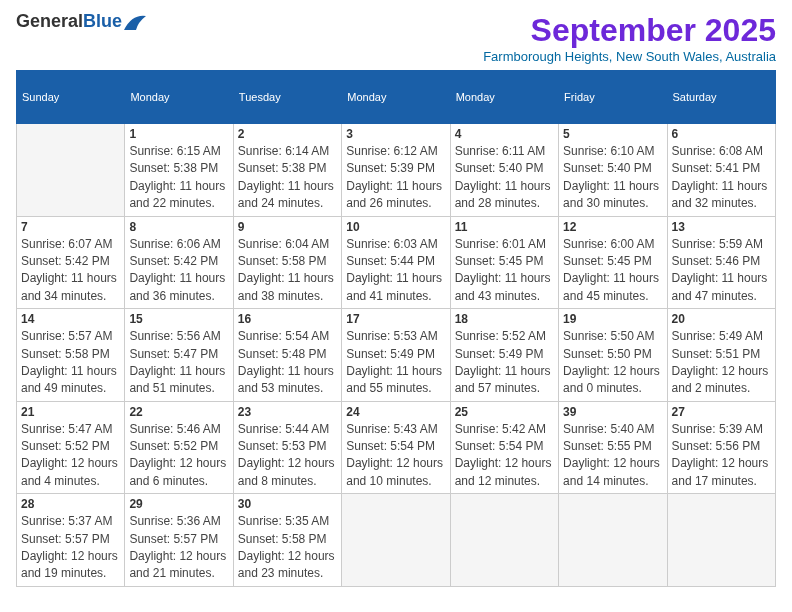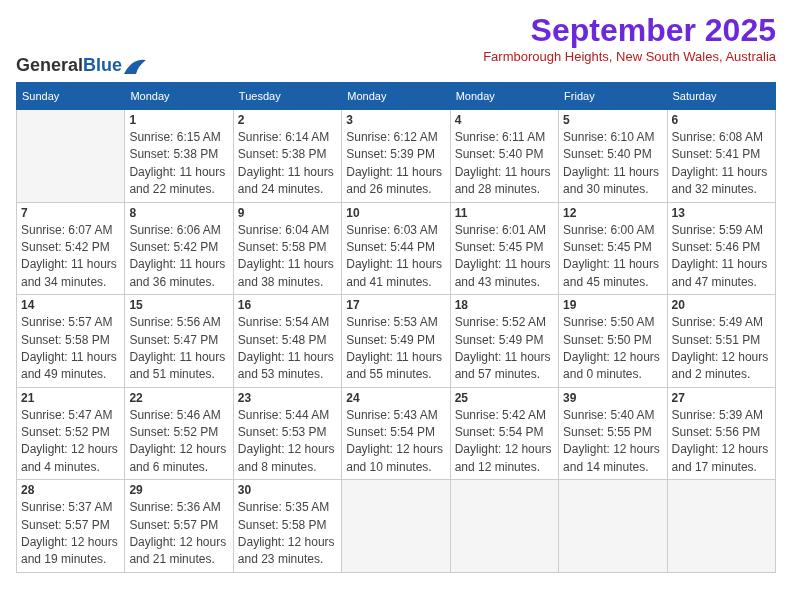--- a/index.html
+++ b/index.html
@@ -28,33 +28,33 @@
     .title-block {
       text-align: right;
     }
     .month-title {
       font-size: 32px;
       color: #6d28d9;
       font-weight: bold;
     }
     .subtitle {
       font-size: 13px;
-      color: #b91c1c;
+      color: #0369a1;
     }
     .calendar {
       width: 100%;
       border-collapse: collapse;
       margin-top: 6px;
       font-size: 10px;
     }
     .calendar th {
       background: #1a5fa8;
       color: #fff;
       text-align: left;
-      padding: 7px 5px;
+      padding: 20px 5px;
       font-size: 11px;
       font-weight: normal;
       border: 1px solid #1a5fa8;
     }
     .calendar td {
       border: 1px solid #ccc;
       vertical-align: top;
       padding: 3px 4px;
       height: 78px;
       width: 113px;
@@ -75,21 +75,21 @@
       font-size: 12px;
       line-height: 1.45;
     }
   </style>
 </head>
 <body>
 
 <div class="page">
   <div class="header-row">
     <div class="logo">
-      <div style="display:flex;align-items:flex-start;gap:0;margin-top:44px;">
+      <div style="display:flex;align-items:flex-start;gap:0;">
         <div style="font-size:18px;font-weight:bold;color:#333;line-height:1.1;">
           <span style="color:#333;">General</span><span style="color:#1a5fa8;">Blue</span>
         </div>
         <svg width="26" height="20" viewBox="0 0 26 20">
           <path d="M2,18 Q10,2 24,4 Q16,10 14,18 Z" fill="#1a5fa8"></path>
         </svg>
       </div>
     </div>
     <div class="title-block">
       <div class="month-title">September 2025</div>

